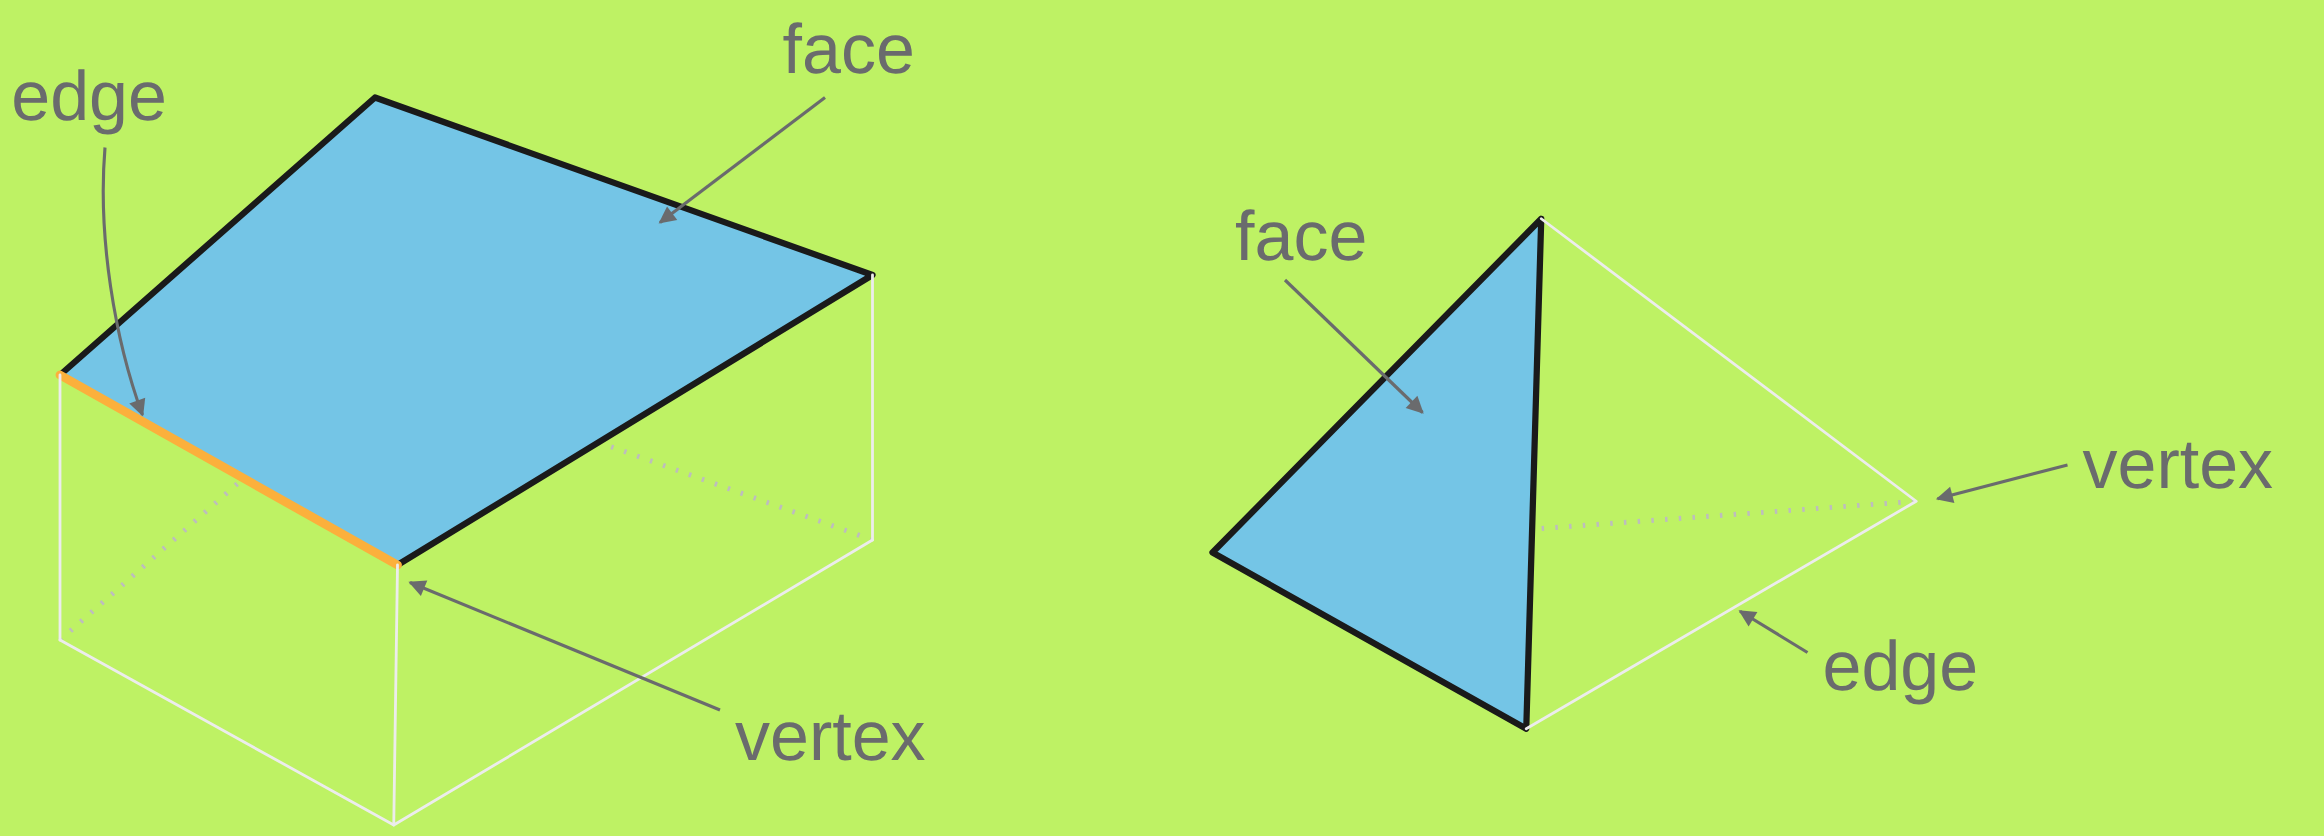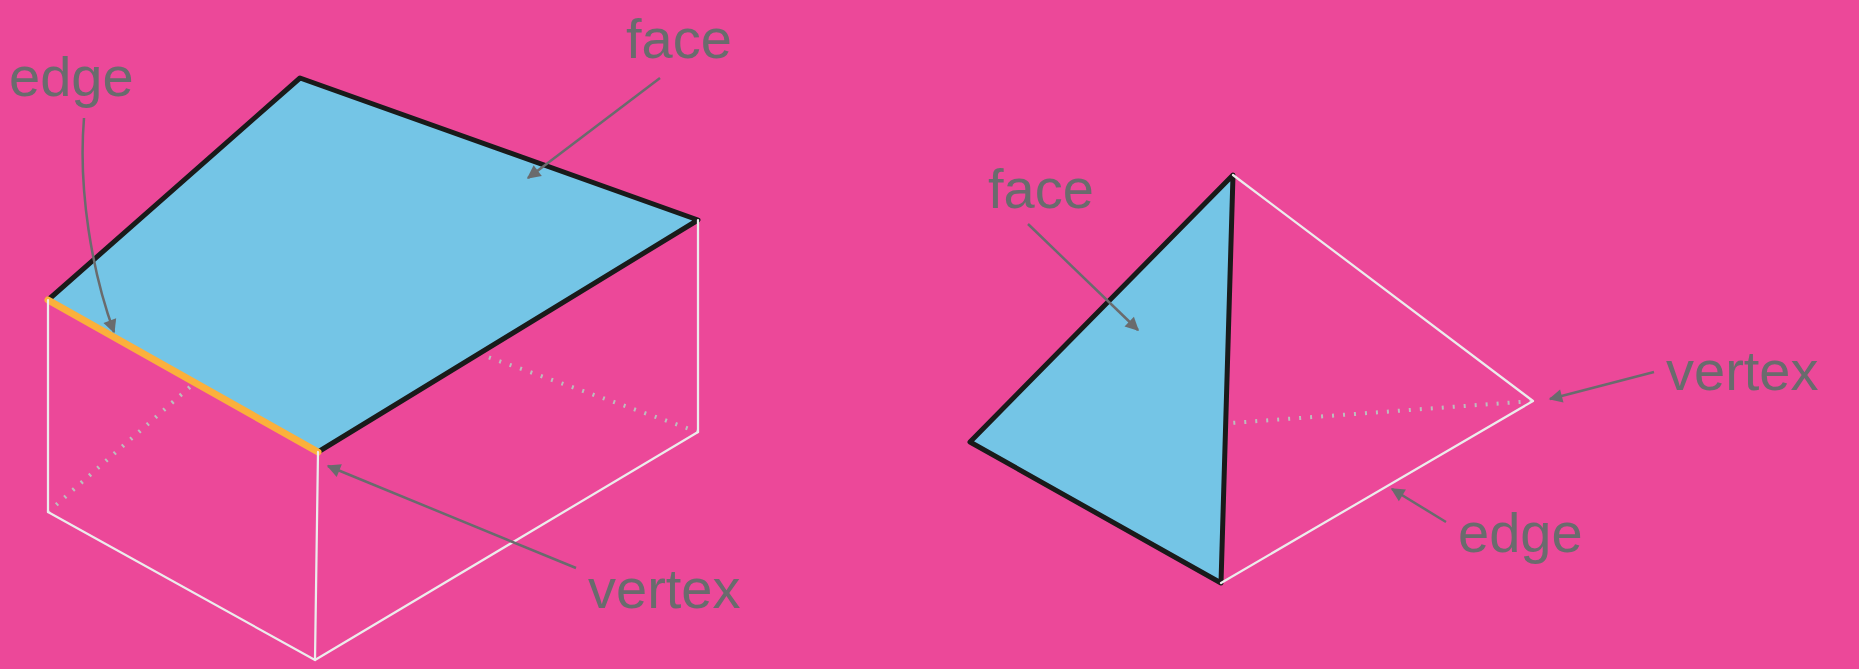--- a/index.html
+++ b/index.html
@@ -4,21 +4,21 @@
 <style>
   html, body {
     margin: 0;
     padding: 0;
     background: #000000;
   }
   .stage {
     position: relative;
     width: 1859px;
     height: 669px;
-    background: #ec4899;
+    background: #bef264;
     overflow: hidden;
   }
   svg { display: block; }
 
   
   .shape-face {
     stroke: #1A1A1A;
     stroke-width: 5;
     stroke-linejoin: round;
   }

